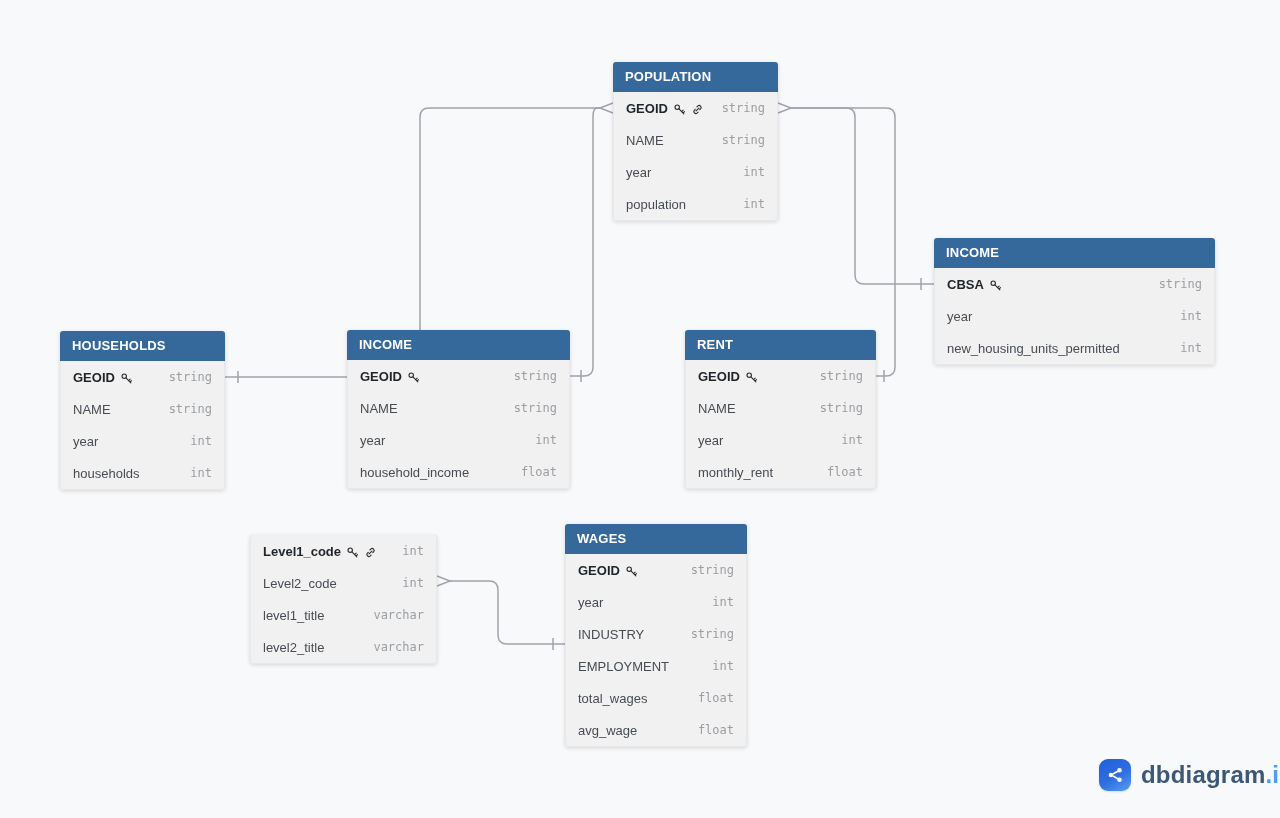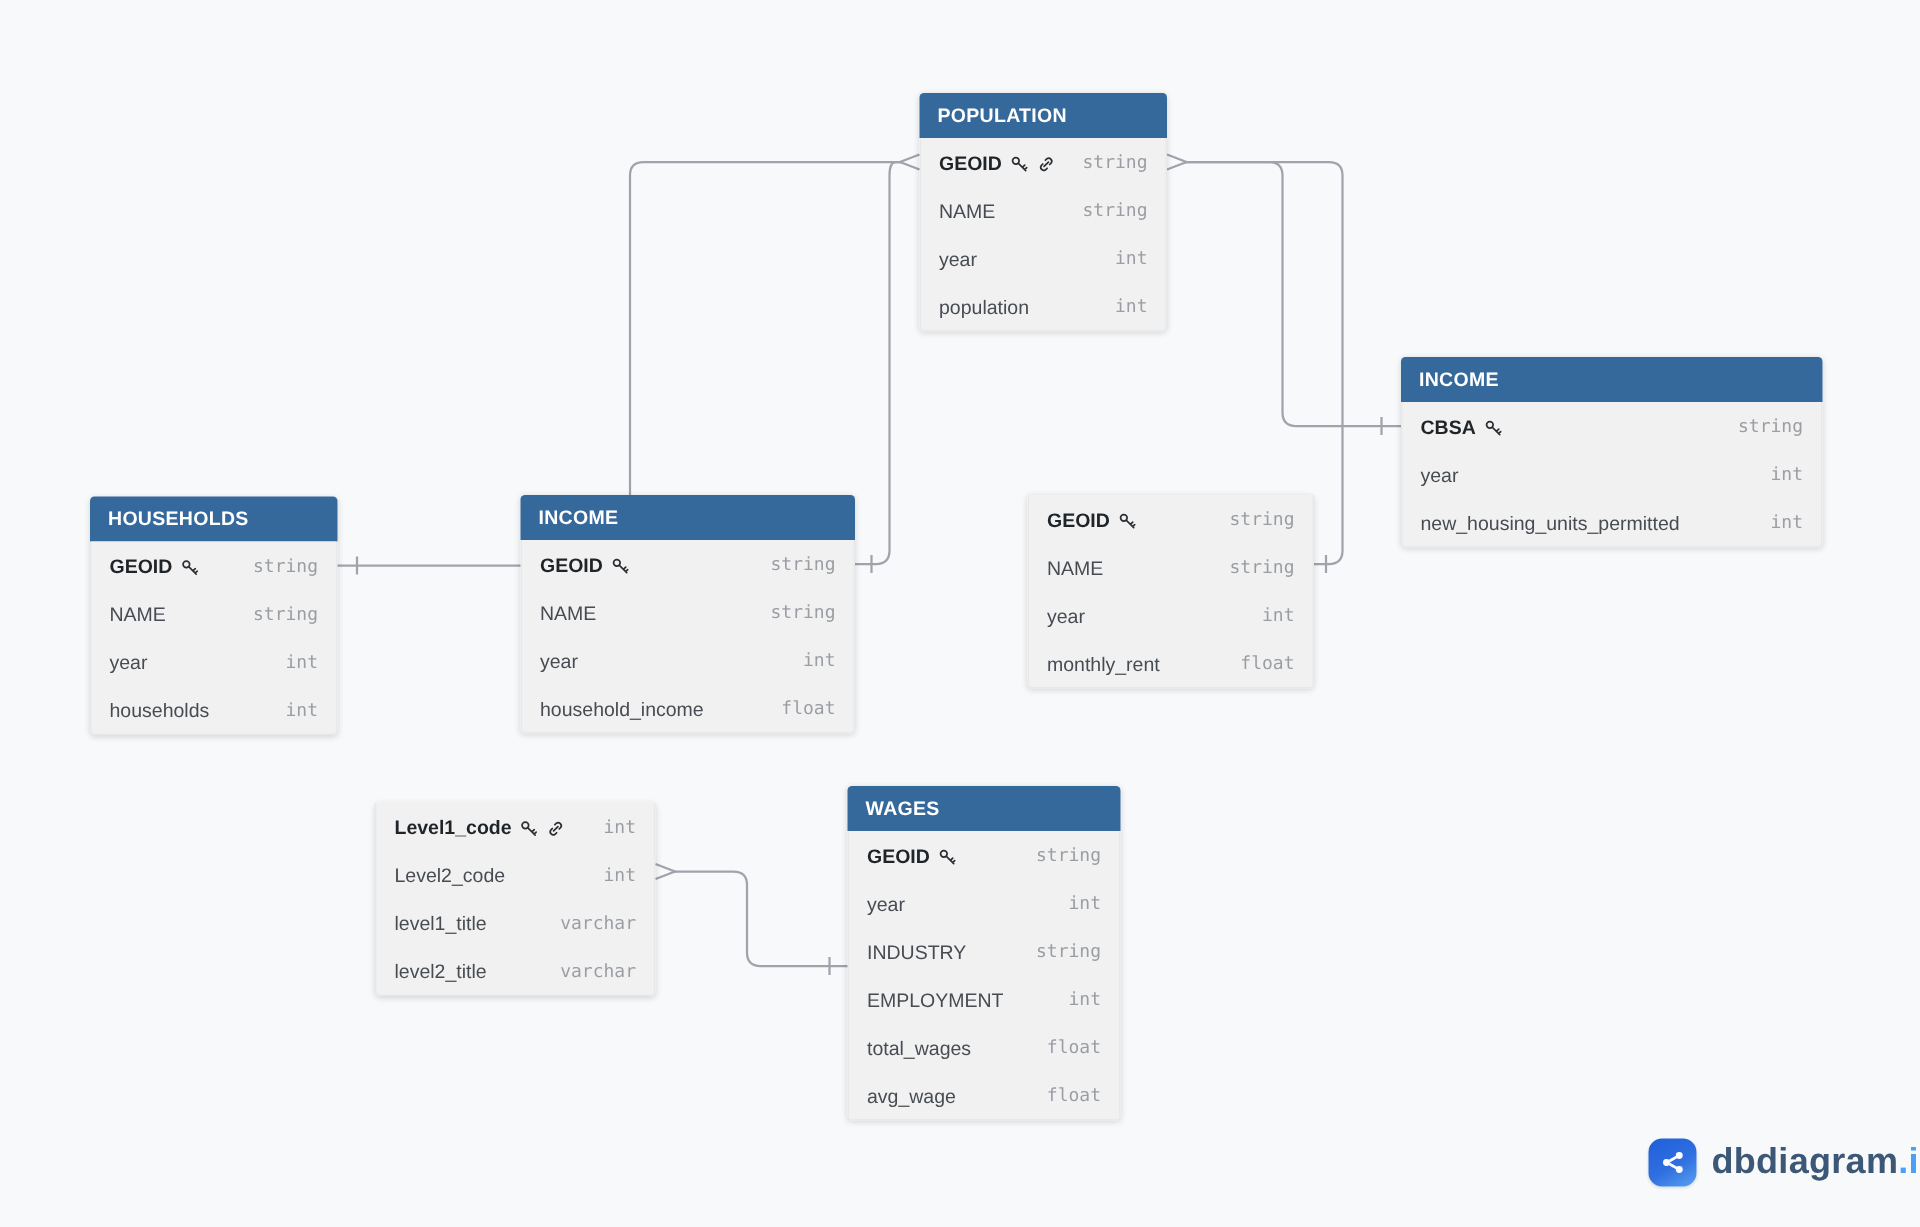--- a/index.html
+++ b/index.html
@@ -206,20 +206,21 @@
           </div>
           <div class="frow">
             <span class="fname">
               <span>household_income</span>
             </span>
             <span class="ftype">float</span>
           </div>
         </div>
       </div>
       <div class="tbl" style="left: 685px; top: 330px; width: 191px;">
+        <div class="tbl-header">RENT</div>
         <div class="tbl-body">
           <div class="frow pk">
             <span class="fname">
               <span>GEOID</span>
               <span class="ficon">
                 <svg width="13" height="13" viewBox="0 0 16 16">
                   <circle cx="5.2" cy="5.2" r="2.7"></circle>
                   <path d="M7.3 7.3 L13.3 13.3 M10.6 10.6 L12.5 8.7 M12.4 12.4 L14.1 10.7"></path>
                 </svg>
               </span>

